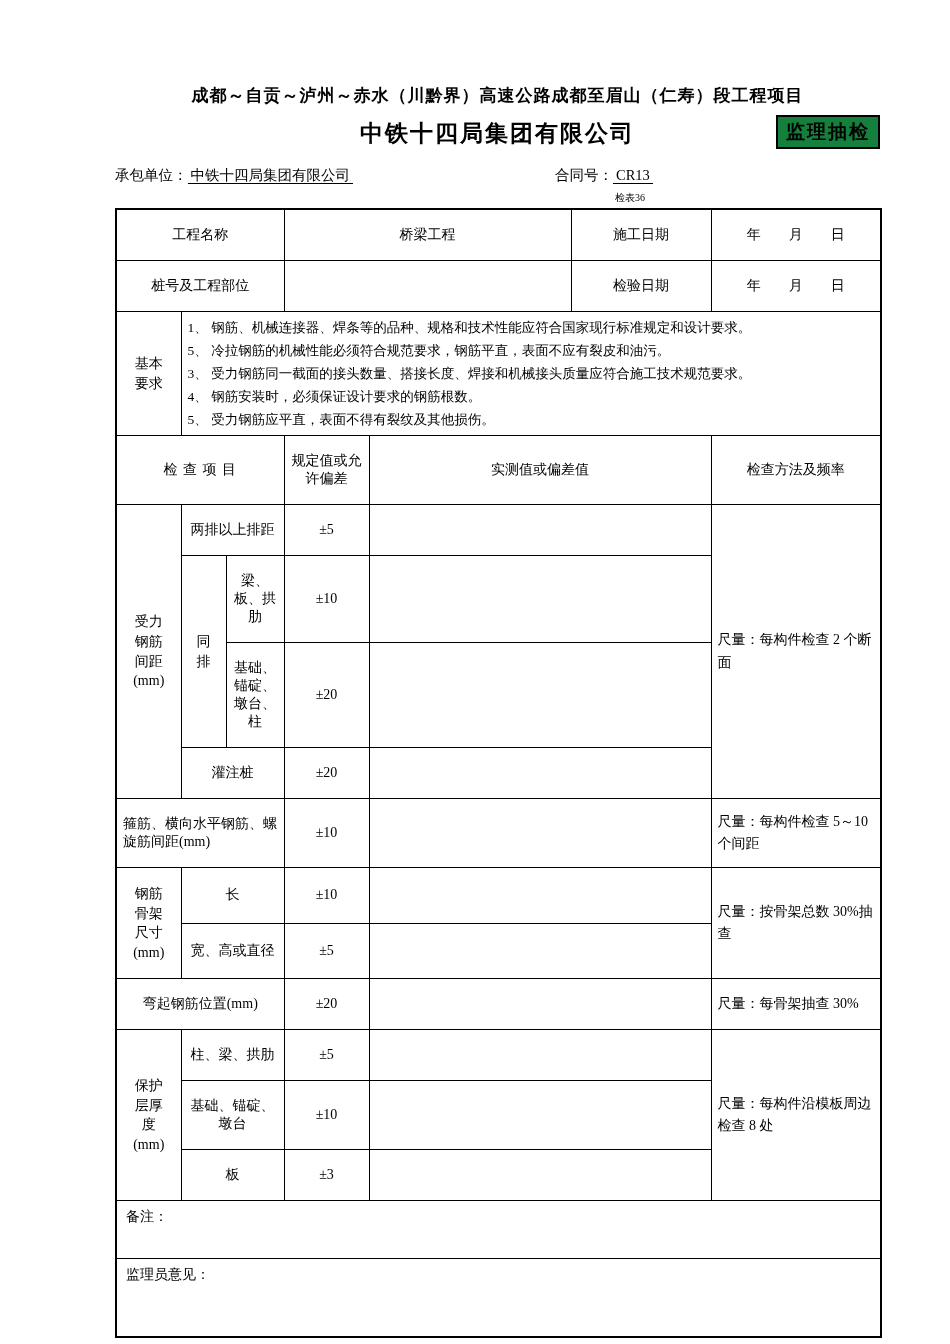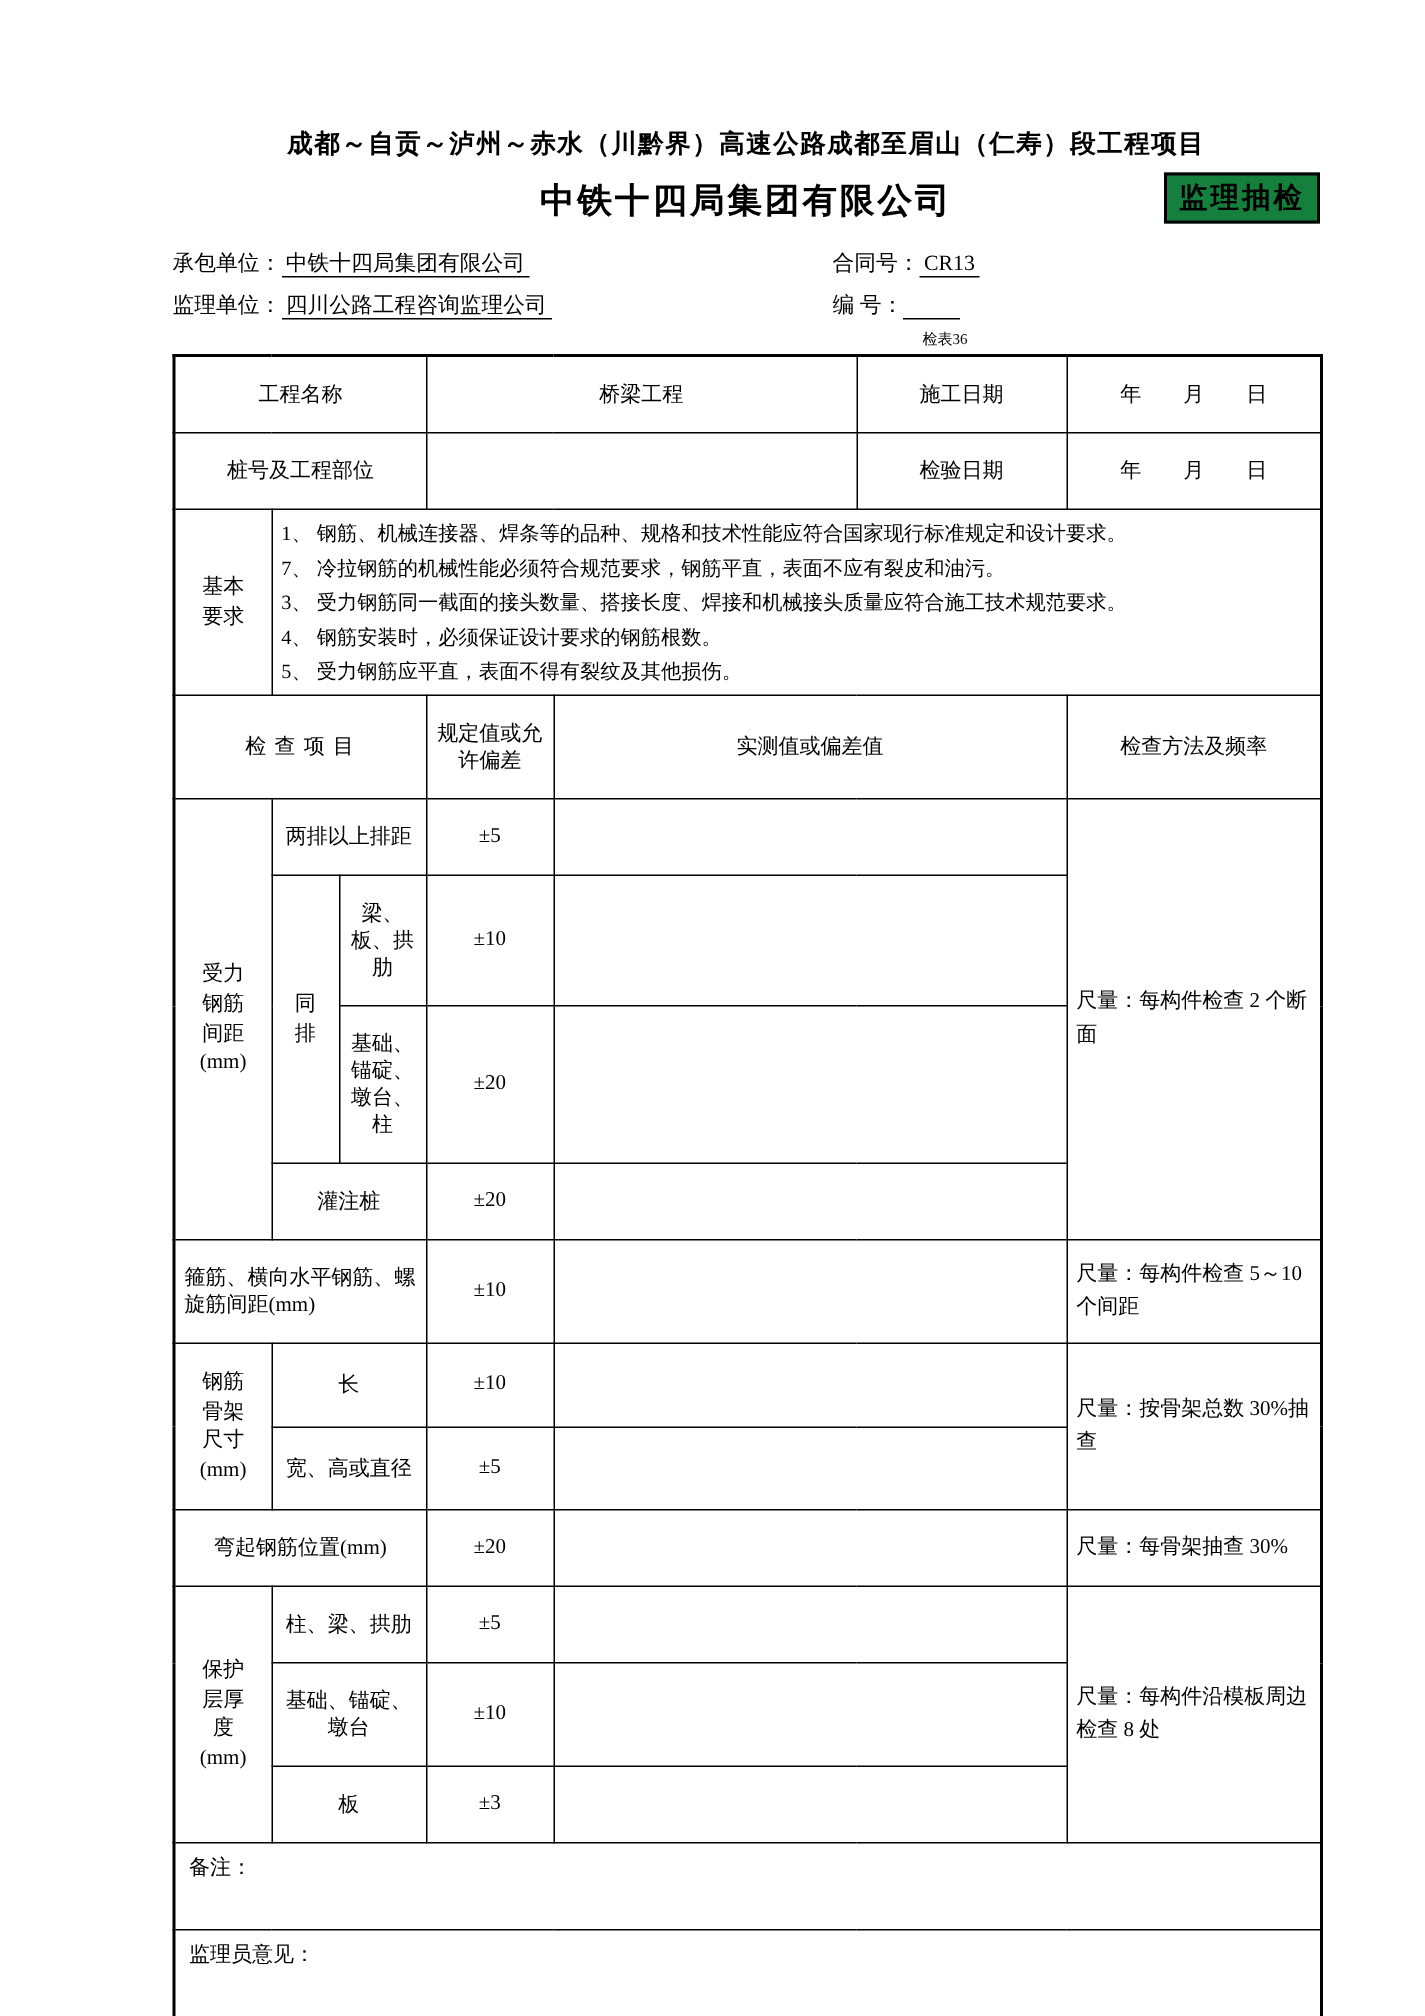--- a/index.html
+++ b/index.html
@@ -45,28 +45,20 @@
 
   <div class="meta-row">
     <div class="meta-left">
       <span>承包单位：</span><span class="u">中铁十四局集团有限公司</span>
     </div>
     <div>
       <span>合同号：</span><span class="u">CR13</span>
     </div>
   </div>
 
-  <div class="meta-row">
-    <div class="meta-left">
-      <span>监理单位：</span><span class="u">四川公路工程咨询监理公司</span>
-    </div>
-    <div>
-      <span>编  号：</span><span class="u-blank"></span>
-    </div>
-  </div>
 
   <div class="form-no">检表36</div>
 
   <table>
     <colgroup>
       <col style="width:65px">
         <col style="width:45px">
         <col style="width:58px">
       <col style="width:85px">
         <col style="width:202px">
@@ -87,21 +79,21 @@
       <td colspan="2"></td>
       <td>检验日期</td>
       <td class="pre">年　　月　　日</td>
     </tr>
 
     <tr style="height:122px">
       <td class="vlabel">基本
 要求</td>
       <td colspan="6" class="items-cell">
         <div>1、 钢筋、机械连接器、焊条等的品种、规格和技术性能应符合国家现行标准规定和设计要求。</div>
-        <div>7、 冷拉钢筋的机械性能必须符合规范要求，钢筋平直，表面不应有裂皮和油污。</div>
+        <div>5、 冷拉钢筋的机械性能必须符合规范要求，钢筋平直，表面不应有裂皮和油污。</div>
         <div>3、 受力钢筋同一截面的接头数量、搭接长度、焊接和机械接头质量应符合施工技术规范要求。</div>
         <div>4、 钢筋安装时，必须保证设计要求的钢筋根数。</div>
         <div>5、 受力钢筋应平直，表面不得有裂纹及其他损伤。</div>
       </td>
     </tr>
 
     <tr style="height:67px">
       <td colspan="3" class="hdr">检 查 项 目</td>
       <td>规定值或允许偏差</td>
       <td colspan="2">实测值或偏差值</td>

